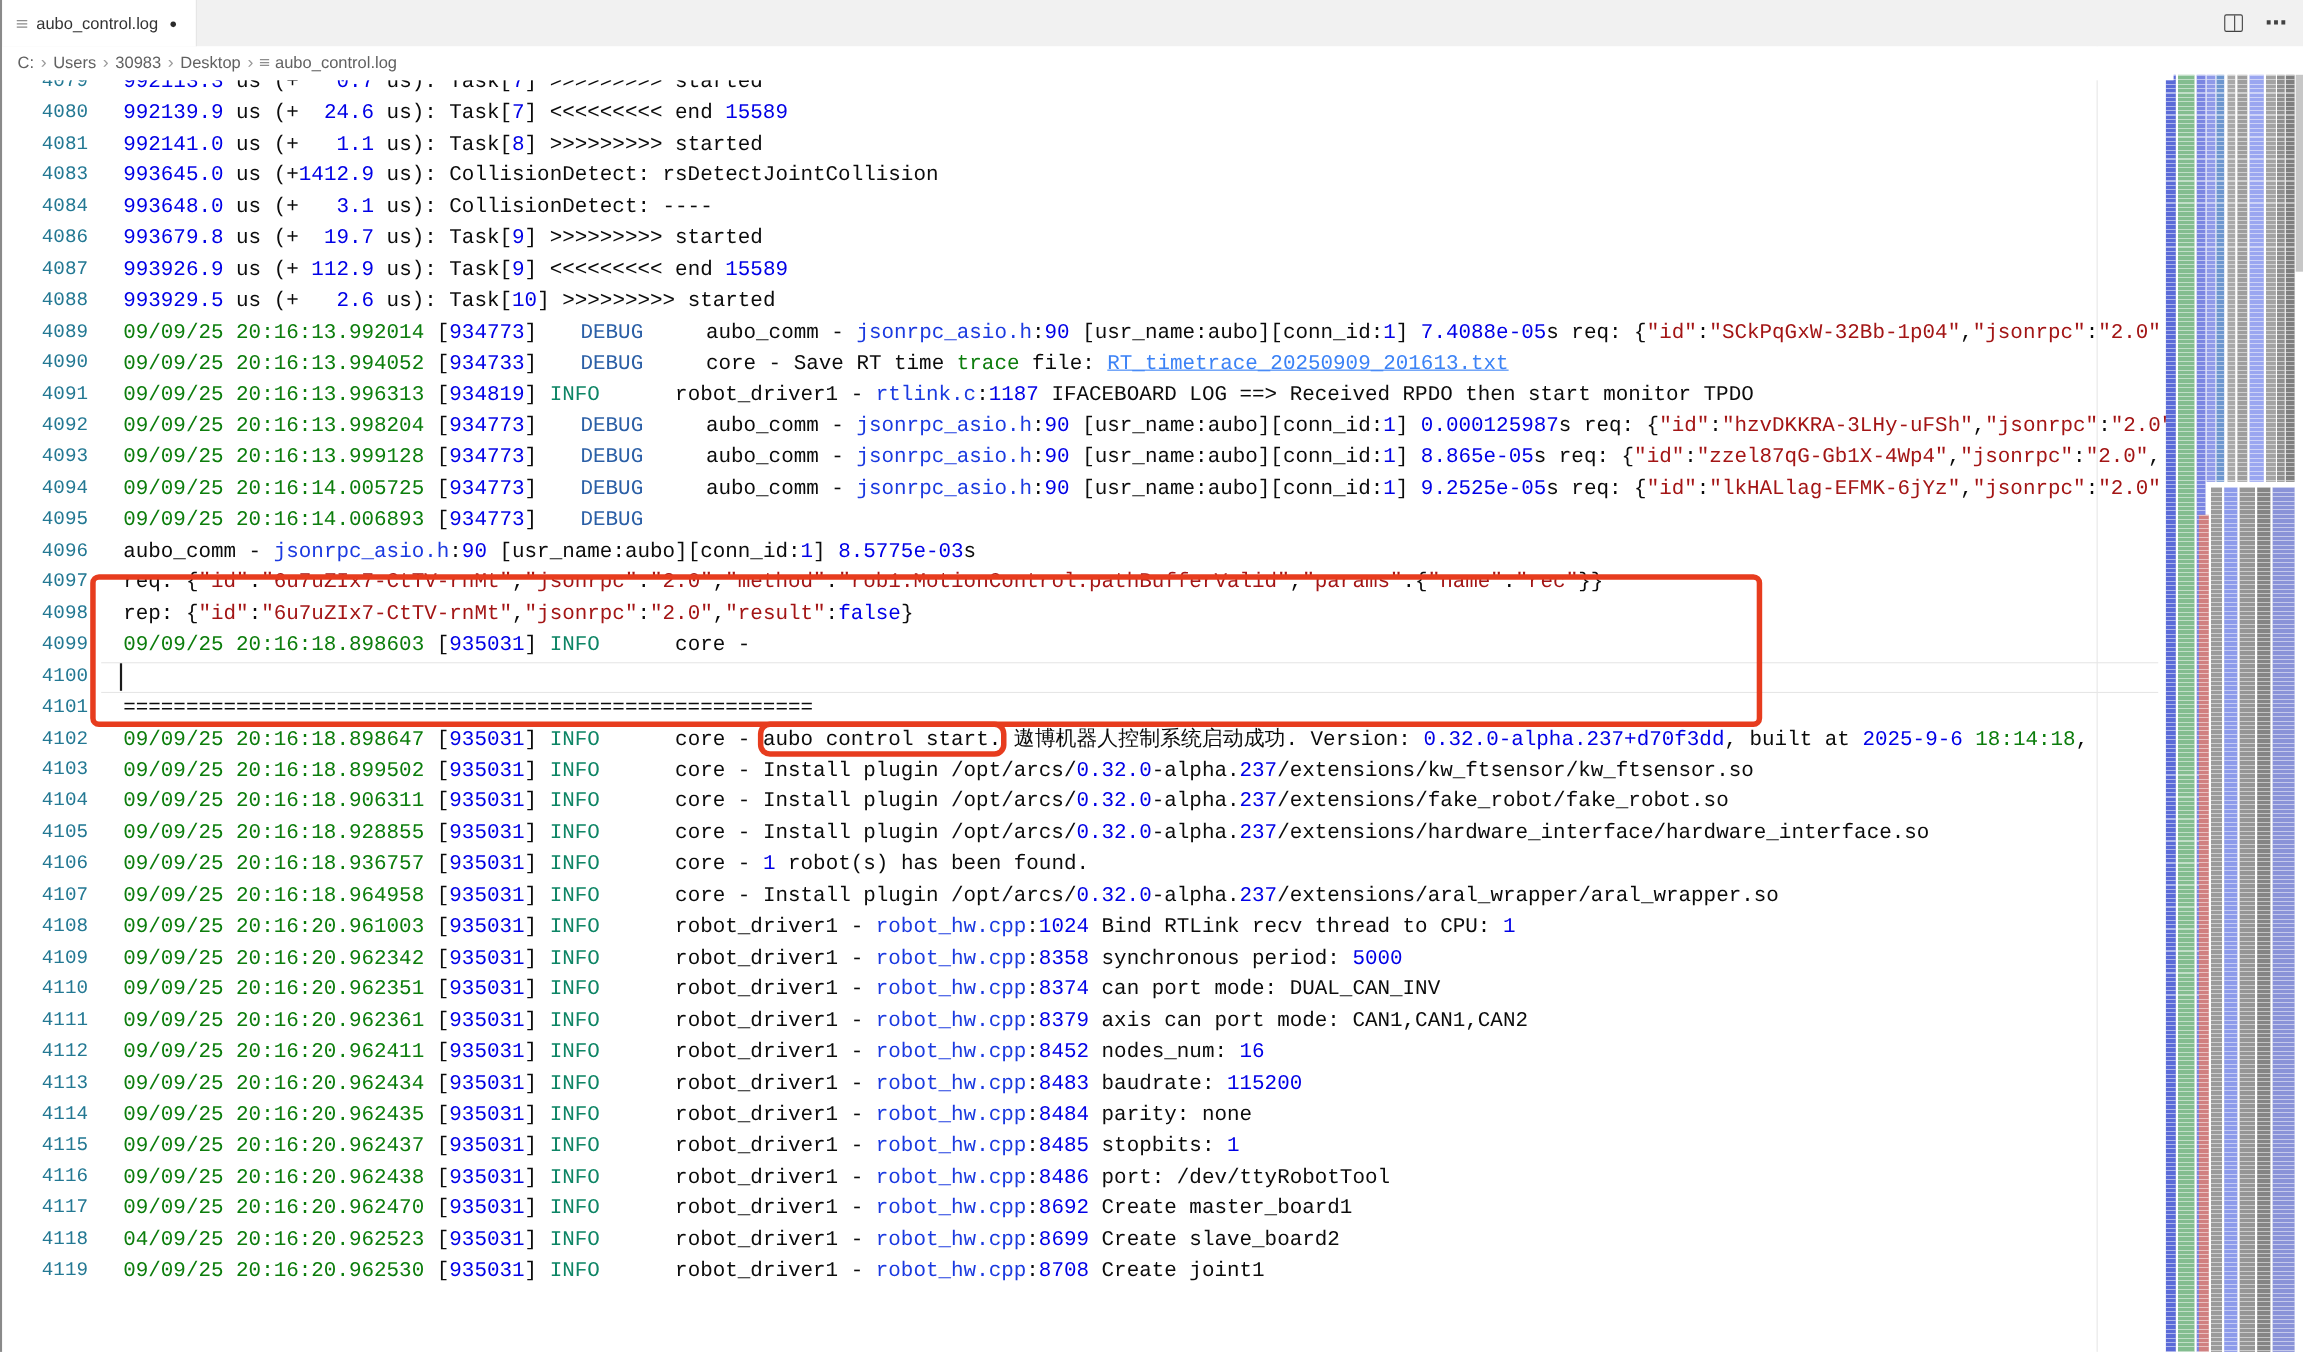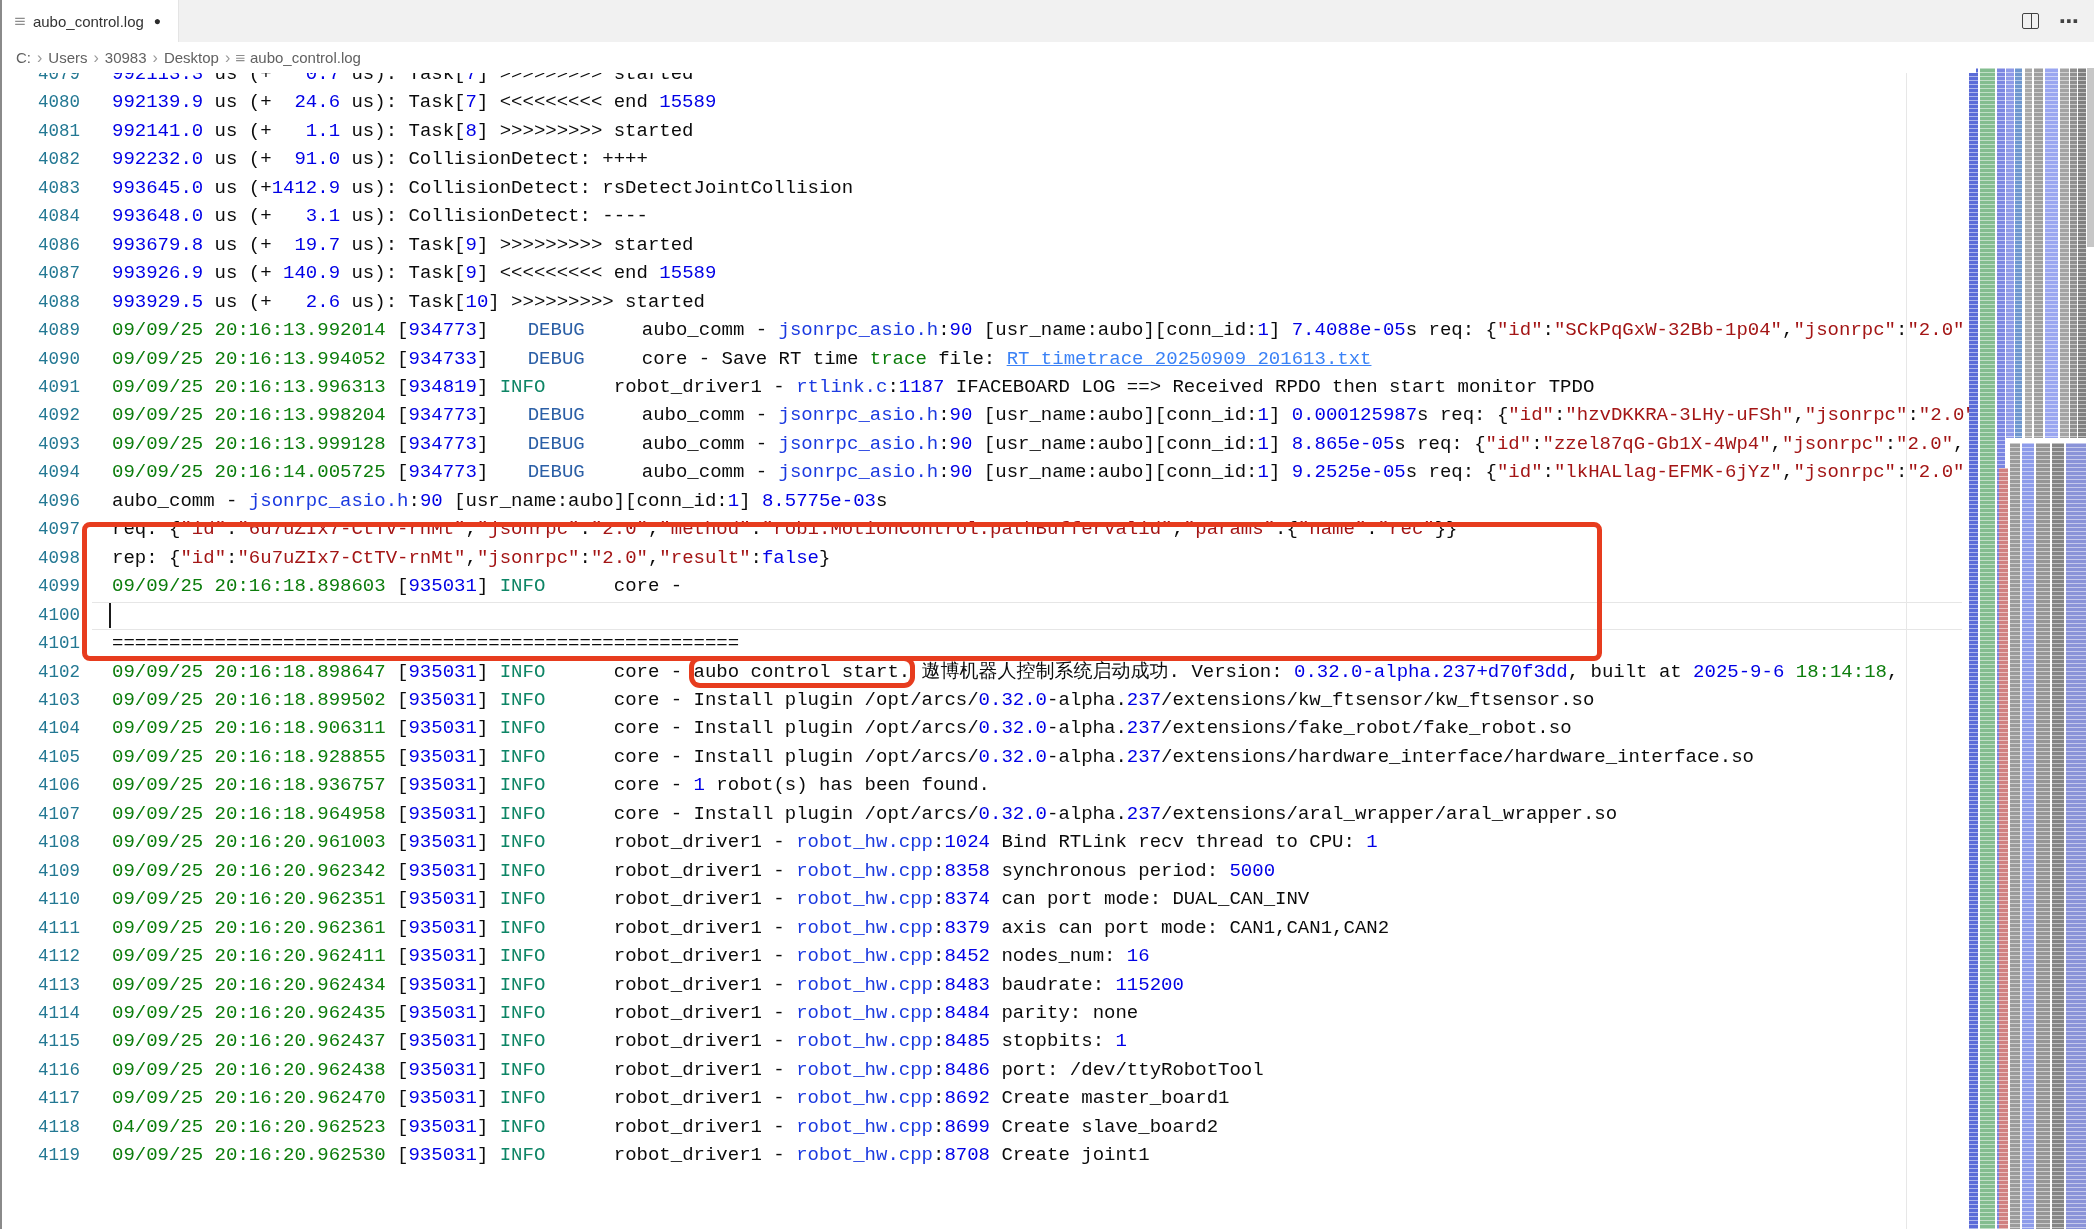--- a/index.html
+++ b/index.html
@@ -68,32 +68,32 @@
     </div>
   </div>
 
   <div class="editor">
     <div class="curline"></div>
     <div class="ruler"></div>
     <div class="lines" id="lines">
         <div class="row"><span class="gut">4079</span><span class="txt"><span class="s-num">992113.3</span><span> us (+   </span><span class="s-num">0.7</span><span> us): Task[</span><span class="s-num">7</span><span>] &gt;&gt;&gt;&gt;&gt;&gt;&gt;&gt;&gt; started</span></span></div>
         <div class="row"><span class="gut">4080</span><span class="txt"><span class="s-num">992139.9</span><span> us (+  </span><span class="s-num">24.6</span><span> us): Task[</span><span class="s-num">7</span><span>] &lt;&lt;&lt;&lt;&lt;&lt;&lt;&lt;&lt; end </span><span class="s-num">15589</span></span></div>
         <div class="row"><span class="gut">4081</span><span class="txt"><span class="s-num">992141.0</span><span> us (+   </span><span class="s-num">1.1</span><span> us): Task[</span><span class="s-num">8</span><span>] &gt;&gt;&gt;&gt;&gt;&gt;&gt;&gt;&gt; started</span></span></div>
-        <div class="row"><span class="gut">4082</span><span class="txt"><span class="s-num">992232.0</span><span> us (+  </span><span class="s-num">91.0</span><span> us): CollisionDetect: ++++</span></span></div>
         <div class="row"><span class="gut">4083</span><span class="txt"><span class="s-num">993645.0</span><span> us (+</span><span class="s-num">1412.9</span><span> us): CollisionDetect: rsDetectJointCollision</span></span></div>
         <div class="row"><span class="gut">4084</span><span class="txt"><span class="s-num">993648.0</span><span> us (+   </span><span class="s-num">3.1</span><span> us): CollisionDetect: ----</span></span></div>
         <div class="row"><span class="gut">4086</span><span class="txt"><span class="s-num">993679.8</span><span> us (+  </span><span class="s-num">19.7</span><span> us): Task[</span><span class="s-num">9</span><span>] &gt;&gt;&gt;&gt;&gt;&gt;&gt;&gt;&gt; started</span></span></div>
-        <div class="row"><span class="gut">4087</span><span class="txt"><span class="s-num">993926.9</span><span> us (+ </span><span class="s-num">140.9</span><span> us): Task[</span><span class="s-num">9</span><span>] &lt;&lt;&lt;&lt;&lt;&lt;&lt;&lt;&lt; end </span><span class="s-num">15589</span></span></div>
+        <div class="row"><span class="gut">4087</span><span class="txt"><span class="s-num">993926.9</span><span> us (+ </span><span class="s-num">112.9</span><span> us): Task[</span><span class="s-num">9</span><span>] &lt;&lt;&lt;&lt;&lt;&lt;&lt;&lt;&lt; end </span><span class="s-num">15589</span></span></div>
         <div class="row"><span class="gut">4088</span><span class="txt"><span class="s-num">993929.5</span><span> us (+   </span><span class="s-num">2.6</span><span> us): Task[</span><span class="s-num">10</span><span>] &gt;&gt;&gt;&gt;&gt;&gt;&gt;&gt;&gt; started</span></span></div>
         <div class="row"><span class="gut">4089</span><span class="txt"><span class="s-date">09/09/25 20:16:13.992014</span><span> [</span><span class="s-num">934773</span><span>] </span><span class="s-debug">DEBUG</span><span>     </span><span>aubo_comm - </span><span class="s-file">jsonrpc_asio.h</span><span>:</span><span class="s-num">90</span><span> [usr_name:aubo][conn_id:</span><span class="s-num">1</span><span>] </span><span class="s-num">7.4088e-05</span><span>s req: {</span><span class="s-str">"id"</span><span>:</span><span class="s-str">"SCkPqGxW-32Bb-1p04"</span><span>,</span><span class="s-str">"jsonrpc"</span><span>:</span><span class="s-str">"2.0"</span></span></div>
         <div class="row"><span class="gut">4090</span><span class="txt"><span class="s-date">09/09/25 20:16:13.994052</span><span> [</span><span class="s-num">934733</span><span>] </span><span class="s-debug">DEBUG</span><span>     </span><span>core - Save RT time </span><span class="s-date">trace</span><span> file: </span><span class="s-link">RT_timetrace_20250909_201613.txt</span></span></div>
         <div class="row"><span class="gut">4091</span><span class="txt"><span class="s-date">09/09/25 20:16:13.996313</span><span> [</span><span class="s-num">934819</span><span>] </span><span class="s-info">INFO</span><span>      </span><span>robot_driver1 - </span><span class="s-file">rtlink.c</span><span>:</span><span class="s-num">1187</span><span> IFACEBOARD LOG ==&gt; Received RPDO then start monitor TPDO</span></span></div>
         <div class="row"><span class="gut">4092</span><span class="txt"><span class="s-date">09/09/25 20:16:13.998204</span><span> [</span><span class="s-num">934773</span><span>] </span><span class="s-debug">DEBUG</span><span>     </span><span>aubo_comm - </span><span class="s-file">jsonrpc_asio.h</span><span>:</span><span class="s-num">90</span><span> [usr_name:aubo][conn_id:</span><span class="s-num">1</span><span>] </span><span class="s-num">0.000125987</span><span>s req: {</span><span class="s-str">"id"</span><span>:</span><span class="s-str">"hzvDKKRA-3LHy-uFSh"</span><span>,</span><span class="s-str">"jsonrpc"</span><span>:</span><span class="s-str">"2.0"</span></span></div>
         <div class="row"><span class="gut">4093</span><span class="txt"><span class="s-date">09/09/25 20:16:13.999128</span><span> [</span><span class="s-num">934773</span><span>] </span><span class="s-debug">DEBUG</span><span>     </span><span>aubo_comm - </span><span class="s-file">jsonrpc_asio.h</span><span>:</span><span class="s-num">90</span><span> [usr_name:aubo][conn_id:</span><span class="s-num">1</span><span>] </span><span class="s-num">8.865e-05</span><span>s req: {</span><span class="s-str">"id"</span><span>:</span><span class="s-str">"zzel87qG-Gb1X-4Wp4"</span><span>,</span><span class="s-str">"jsonrpc"</span><span>:</span><span class="s-str">"2.0"</span><span>,</span></span></div>
         <div class="row"><span class="gut">4094</span><span class="txt"><span class="s-date">09/09/25 20:16:14.005725</span><span> [</span><span class="s-num">934773</span><span>] </span><span class="s-debug">DEBUG</span><span>     </span><span>aubo_comm - </span><span class="s-file">jsonrpc_asio.h</span><span>:</span><span class="s-num">90</span><span> [usr_name:aubo][conn_id:</span><span class="s-num">1</span><span>] </span><span class="s-num">9.2525e-05</span><span>s req: {</span><span class="s-str">"id"</span><span>:</span><span class="s-str">"lkHALlag-EFMK-6jYz"</span><span>,</span><span class="s-str">"jsonrpc"</span><span>:</span><span class="s-str">"2.0"</span></span></div>
+        <div class="row"><span class="gut">4095</span><span class="txt"><span class="s-date">09/09/25 20:16:14.006893</span><span> [</span><span class="s-num">934773</span><span>] </span><span class="s-debug">DEBUG</span></span></div>
         <div class="row"><span class="gut">4096</span><span class="txt"><span>aubo_comm - </span><span class="s-file">jsonrpc_asio.h</span><span>:</span><span class="s-num">90</span><span> [usr_name:aubo][conn_id:</span><span class="s-num">1</span><span>] </span><span class="s-num">8.5775e-03</span><span>s</span></span></div>
         <div class="row"><span class="gut">4097</span><span class="txt"><span>req: {</span><span class="s-str">"id"</span><span>:</span><span class="s-str">"6u7uZIx7-CtTV-rnMt"</span><span>,</span><span class="s-str">"jsonrpc"</span><span>:</span><span class="s-str">"2.0"</span><span>,</span><span class="s-str">"method"</span><span>:</span><span class="s-str">"rob1.MotionControl.pathBufferValid"</span><span>,</span><span class="s-str">"params"</span><span>:{</span><span class="s-str">"name"</span><span>:</span><span class="s-str">"rec"</span><span>}}</span></span></div>
         <div class="row"><span class="gut">4098</span><span class="txt"><span>rep: {</span><span class="s-str">"id"</span><span>:</span><span class="s-str">"6u7uZIx7-CtTV-rnMt"</span><span>,</span><span class="s-str">"jsonrpc"</span><span>:</span><span class="s-str">"2.0"</span><span>,</span><span class="s-str">"result"</span><span>:</span><span class="s-num">false</span><span>}</span></span></div>
         <div class="row"><span class="gut">4099</span><span class="txt"><span class="s-date">09/09/25 20:16:18.898603</span><span> [</span><span class="s-num">935031</span><span>] </span><span class="s-info">INFO</span><span>      </span><span>core -</span></span></div>
         <div class="row"><span class="gut">4100</span><span class="txt"></span></div>
         <div class="row"><span class="gut">4101</span><span class="txt"><span>=======================================================</span></span></div>
         <div class="row"><span class="gut">4102</span><span class="txt"><span class="s-date">09/09/25 20:16:18.898647</span><span> [</span><span class="s-num">935031</span><span>] </span><span class="s-info">INFO</span><span>      </span><span>core - </span><span class="s-boxed">aubo control start.</span><span> 遨博机器人控制系统启动成功. Version: </span><span class="s-num">0.32.0-alpha.237+d70f3dd</span><span>, built at </span><span class="s-num">2025-9-6</span><span> </span><span class="s-date">18:14:18</span><span>, </span></span></div>
         <div class="row"><span class="gut">4103</span><span class="txt"><span class="s-date">09/09/25 20:16:18.899502</span><span> [</span><span class="s-num">935031</span><span>] </span><span class="s-info">INFO</span><span>      </span><span>core - Install plugin /opt/arcs/</span><span class="s-num">0.32.0</span><span>-alpha.</span><span class="s-num">237</span><span>/extensions/kw_ftsensor/kw_ftsensor.so</span></span></div>
         <div class="row"><span class="gut">4104</span><span class="txt"><span class="s-date">09/09/25 20:16:18.906311</span><span> [</span><span class="s-num">935031</span><span>] </span><span class="s-info">INFO</span><span>      </span><span>core - Install plugin /opt/arcs/</span><span class="s-num">0.32.0</span><span>-alpha.</span><span class="s-num">237</span><span>/extensions/fake_robot/fake_robot.so</span></span></div>
         <div class="row"><span class="gut">4105</span><span class="txt"><span class="s-date">09/09/25 20:16:18.928855</span><span> [</span><span class="s-num">935031</span><span>] </span><span class="s-info">INFO</span><span>      </span><span>core - Install plugin /opt/arcs/</span><span class="s-num">0.32.0</span><span>-alpha.</span><span class="s-num">237</span><span>/extensions/hardware_interface/hardware_interface.so</span></span></div>

